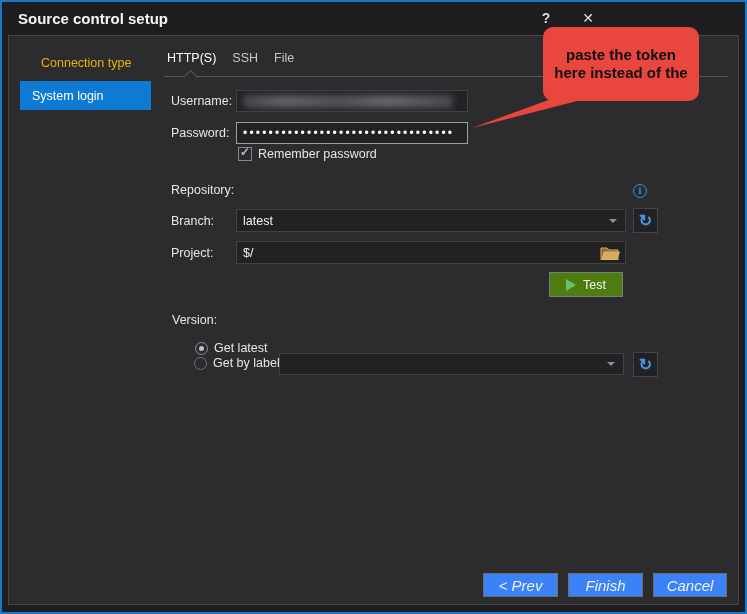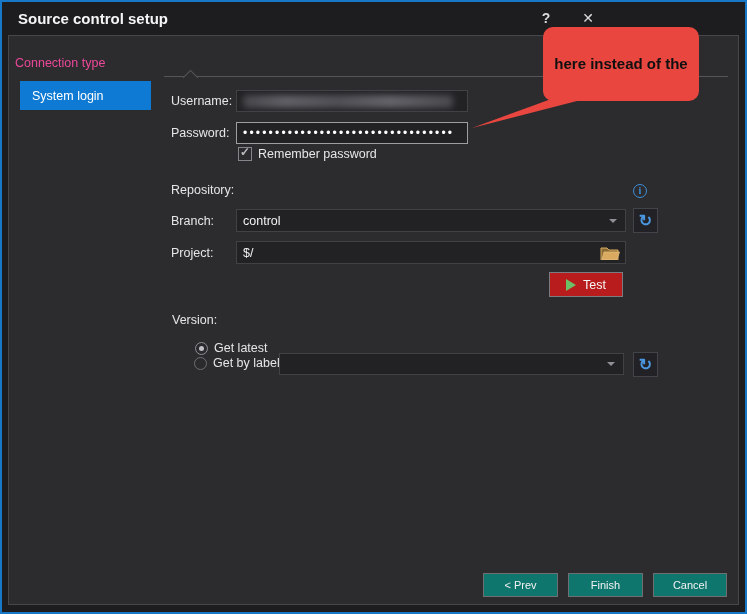--- a/index.html
+++ b/index.html
@@ -22,21 +22,21 @@
   .tb-help { right:54px; font-weight:700; }
   .tb-close { right:12px; }
 
   
   .panel {
     position:absolute; left:6px; top:33px; width:731px; height:570px;
     background:#2c2c2f; border:1px solid #46464b;
   }
 
   
-  .sidebar-heading { position:absolute; left:6px; top:20px; font-size:12.5px; color:#ec4899; }
+  .sidebar-heading { position:absolute; left:32px; top:20px; font-size:12.5px; color:#eab308; }
   .sidebar-item {
     position:absolute; left:11px; top:45px; width:131px; height:29px;
     background:#0e7ad3; color:#ffffff; font-size:12.5px;
     display:flex; align-items:center; padding-left:12px; cursor:default;
   }
 
   
   .tabs { position:absolute; left:158px; top:15px; display:flex; }
   .tab { font-size:12.5px; color:#c6c6c6; margin-right:16px; padding-bottom:6px; cursor:default; }
   .tab.active { color:#ffffff; }
@@ -86,42 +86,42 @@
   }
   .refresh-btn {
     position:absolute; width:25px; height:25px; background:#222226;
     border:1px solid #43434a; color:#4b96e0; font-size:16px; font-weight:700;
     display:flex; align-items:center; justify-content:center; cursor:default;
   }
   .folder-btn { position:absolute; right:5px; top:4px; width:20px; height:14px; cursor:default; }
 
   .test-btn {
     position:absolute; left:540px; top:236px; width:74px; height:25px;
-    background:#b91c1c; border:1px solid #7c7c80; display:flex; align-items:center;
+    background:#4d7c0f; border:1px solid #7c7c80; display:flex; align-items:center;
     justify-content:center; gap:7px; font-size:12.5px; color:#f5f5f5; cursor:default;
   }
 
   
   .radio-row { position:absolute; display:flex; align-items:center; cursor:default; }
   .radio {
     width:13px; height:13px; border-radius:50%; border:1px solid #8e8e94;
     margin-right:6px; position:relative; background:#2b2b2e; flex:0 0 auto;
   }
   .radio.off { border-color:#6e6e74; }
   .radio.on::after {
     content:""; position:absolute; left:3px; top:3px; width:5px; height:5px;
     border-radius:50%; background:#c2c2c6;
   }
   .radio-label { font-size:12.5px; color:#e6e6e6; }
 
   
   .btn {
-    position:absolute; top:537px; height:24px; background:#0f766e;
-    border:1px solid #6e6e73; color:#f2f2f2; font-size:11px;
-    display:flex; align-items:center; justify-content:center; cursor:default;
+    position:absolute; top:537px; height:24px; background:#3b82f6;
+    border:1px solid #6e6e73; color:#f2f2f2; font-size:15px;
+    display:flex; align-items:center; justify-content:center; cursor:default;font-style:italic;
   }
 
   
   .callout {
     position:absolute; left:541px; top:25px; width:156px; height:74px;
     background:#e9463f; border-radius:10px; z-index:50;
     display:flex; flex-direction:column; justify-content:center;
   }
   .callout-line { text-align:center; font-size:15px; line-height:18px; font-weight:700; color:#101010; }
   .callout-tail { position:absolute; left:460px; top:90px; z-index:49; }
@@ -137,20 +137,25 @@
     <span class="tb-btn tb-close">✕</span>
   </div>
 
   <div class="panel">
 
     <div class="sidebar-heading">Connection type</div>
     <div class="sidebar-item">
       <span>System login</span>
     </div>
 
+    <div class="tabs">
+      <span class="tab active">HTTP(S)</span>
+      <span class="tab">SSH</span>
+      <span class="tab">File</span>
+    </div>
     <div class="tab-line"></div>
     <div class="tab-notch"></div>
 
     <div class="flabel" style="left:162px; top:58px;">Username:</div>
     <div class="field" style="left:227px; top:54px; width:232px; height:22px;">
       <span class="blur-blob" style="width:210px;"></span>
     </div>
 
     <div class="flabel" style="left:162px; top:90px;">Password:</div>
     <div class="field focus" style="left:227px; top:86px; width:232px; height:22px;">
@@ -162,21 +167,21 @@
           <span class="check">✓</span>
         </span>
       <span class="checkbox-label">Remember password</span>
     </div>
 
     <div class="flabel" style="left:162px; top:147px;">Repository:</div>
     <div class="info-icon">i</div>
 
     <div class="flabel" style="left:162px; top:178px;">Branch:</div>
     <div class="field combo" style="left:227px; top:173px; width:390px; height:23px;">
-      <span>control</span>
+      <span>latest</span>
       <span class="arrow"></span>
     </div>
     <div class="refresh-btn" style="left:624px; top:172px;">
       <span>↻</span>
     </div>
 
     <div class="flabel" style="left:162px; top:210px;">Project:</div>
     <div class="field" style="left:227px; top:205px; width:390px; height:23px;">
       <span>$/</span>
       <span class="folder-btn">
@@ -212,19 +217,20 @@
     <div class="refresh-btn" style="left:624px; top:316px;">
       <span>↻</span>
     </div>
 
     <div class="btn" style="left:474px; width:75px;">&lt; Prev</div>
     <div class="btn" style="left:559px; width:75px;">Finish</div>
     <div class="btn" style="left:644px; width:74px;">Cancel</div>
   </div>
 
   <div class="callout">
+    <div class="callout-line">paste the token</div>
     <div class="callout-line">here instead of the</div>
   </div>
   <svg class="callout-tail" width="160" height="42" viewBox="0 0 160 42">
     <polygon points="103,2 150,0 10,36" fill="#e9463f"></polygon>
   </svg>
 
 </div>
 
 </body></html>

